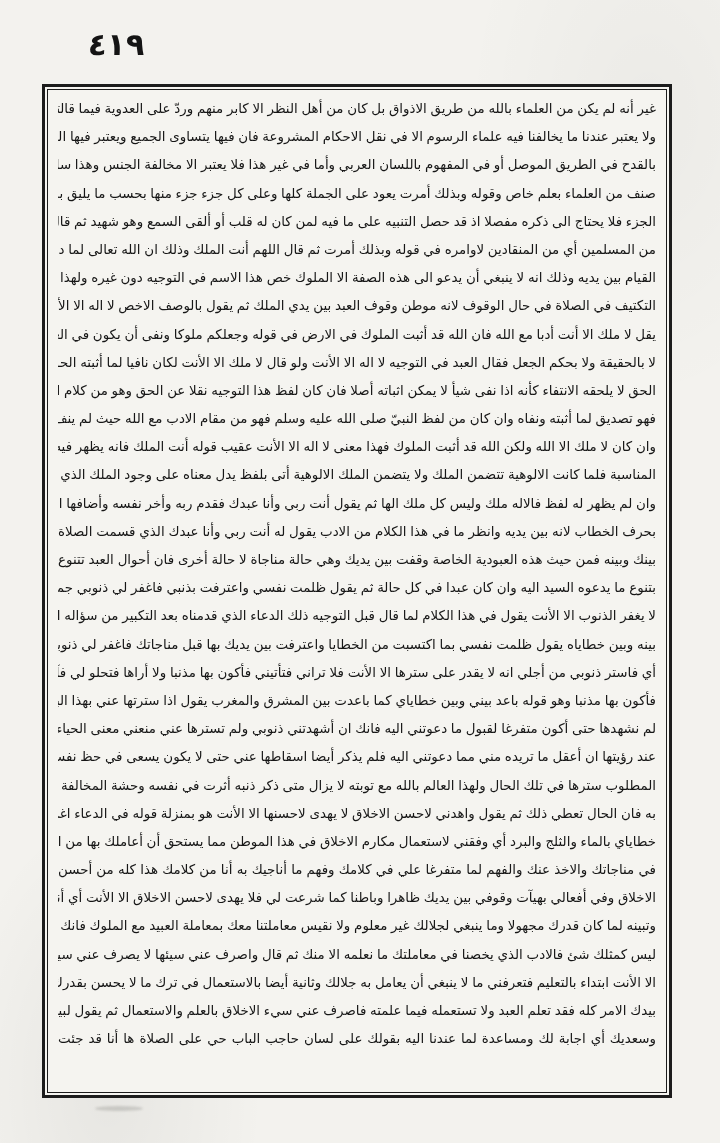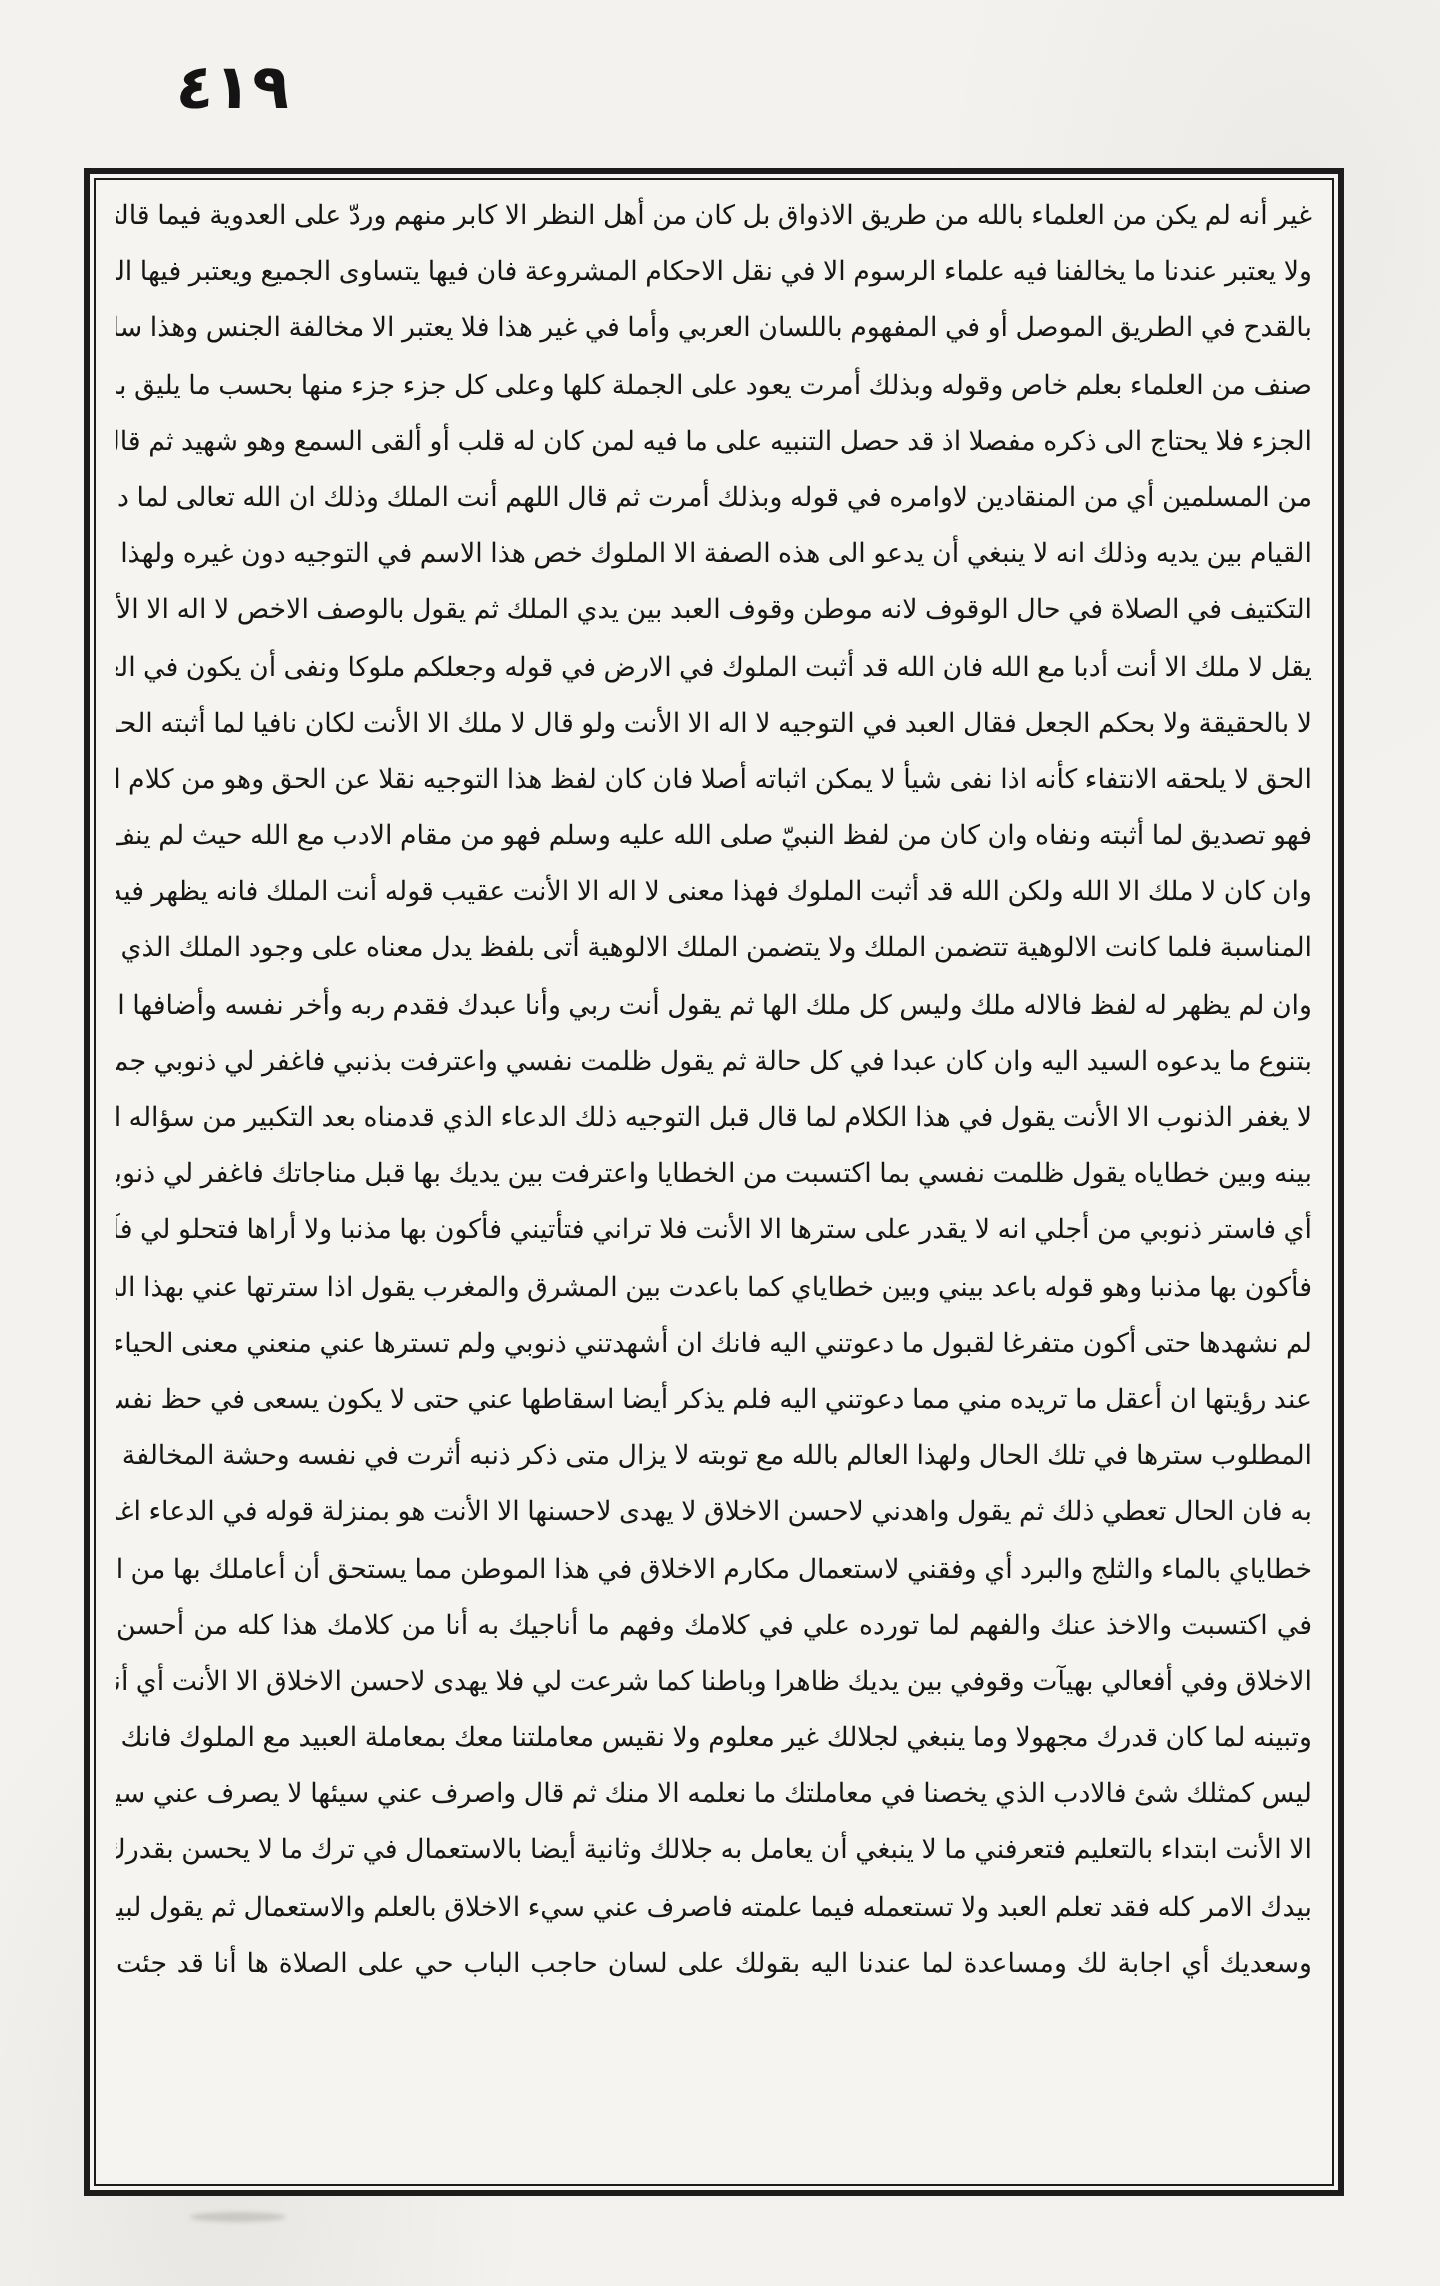--- a/index.html
+++ b/index.html
@@ -96,31 +96,33 @@
         <div class="text-line">من المسلمين أي من المنقادين لاوامره في قوله وبذلك أمرت ثم قال اللهم أنت الملك وذلك ان الله تعالى لما دعاه الى</div>
         <div class="text-line">القيام بين يديه وذلك انه لا ينبغي أن يدعو الى هذه الصفة الا الملوك خص هذا الاسم في التوجيه دون غيره ولهذا شرع</div>
         <div class="text-line">التكتيف في الصلاة في حال الوقوف لانه موطن وقوف العبد بين يدي الملك ثم يقول بالوصف الاخص لا اله الا الأنت ولم</div>
         <div class="text-line">يقل لا ملك الا أنت أدبا مع الله فان الله قد أثبت الملوك في الارض في قوله وجعلكم ملوكا ونفى أن يكون في العالم اله سواه</div>
         <div class="text-line">لا بالحقيقة ولا بحكم الجعل فقال العبد في التوجيه لا اله الا الأنت ولو قال لا ملك الا الأنت لكان نافيا لما أثبته الحق وما أثبته</div>
         <div class="text-line">الحق لا يلحقه الانتفاء كأنه اذا نفى شيأ لا يمكن اثباته أصلا فان كان لفظ هذا التوجيه نقلا عن الحق وهو من كلام الله</div>
         <div class="text-line">فهو تصديق لما أثبته ونفاه وان كان من لفظ النبيّ صلى الله عليه وسلم فهو من مقام الادب مع الله حيث لم ينف ما أثبته الله</div>
         <div class="text-line">وان كان لا ملك الا الله ولكن الله قد أثبت الملوك فهذا معنى لا اله الا الأنت عقيب قوله أنت الملك فانه يظهر فيه عدم</div>
         <div class="text-line">المناسبة فلما كانت الالوهية تتضمن الملك ولا يتضمن الملك الالوهية أتى بلفظ يدل معناه على وجود الملك الذي سماه</div>
         <div class="text-line">وان لم يظهر له لفظ فالاله ملك وليس كل ملك الها ثم يقول أنت ربي وأنا عبدك فقدم ربه وأخر نفسه وأضافها الى ربه</div>
+        <div class="text-line">بحرف الخطاب لانه بين يديه وانظر ما في هذا الكلام من الادب يقول له أنت ربي وأنا عبدك الذي قسمت الصلاة</div>
+        <div class="text-line">بينك وبينه فمن حيث هذه العبودية الخاصة وقفت بين يديك وهي حالة مناجاة لا حالة أخرى فان أحوال العبد تتنوع</div>
         <div class="text-line">بتنوع ما يدعوه السيد اليه وان كان عبدا في كل حالة ثم يقول ظلمت نفسي واعترفت بذنبي فاغفر لي ذنوبي جميعا انه</div>
         <div class="text-line">لا يغفر الذنوب الا الأنت يقول في هذا الكلام لما قال قبل التوجيه ذلك الدعاء الذي قدمناه بعد التكبير من سؤاله البعد</div>
         <div class="text-line">بينه وبين خطاياه يقول ظلمت نفسي بما اكتسبت من الخطايا واعترفت بين يديك بها قبل مناجاتك فاغفر لي ذنوبي</div>
         <div class="text-line">أي فاستر ذنوبي من أجلي انه لا يقدر على سترها الا الأنت فلا تراني فتأتيني فأكون بها مذنبا ولا أراها فتحلو لي فآتيها</div>
         <div class="text-line">فأكون بها مذنبا وهو قوله باعد بيني وبين خطاياي كما باعدت بين المشرق والمغرب يقول اذا سترتها عني بهذا البعد</div>
         <div class="text-line">لم نشهدها حتى أكون متفرغا لقبول ما دعوتني اليه فانك ان أشهدتني ذنوبي ولم تسترها عني منعني معنى الحياء والدهش</div>
         <div class="text-line">عند رؤيتها ان أعقل ما تريده مني مما دعوتني اليه فلم يذكر أيضا اسقاطها عني حتى لا يكون يسعى في حظ نفسه وان</div>
         <div class="text-line">المطلوب سترها في تلك الحال ولهذا العالم بالله مع توبته لا يزال متى ذكر ذنبه أثرت في نفسه وحشة المخالفة وان لم يؤاخذ</div>
         <div class="text-line">به فان الحال تعطي ذلك ثم يقول واهدني لاحسن الاخلاق لا يهدى لاحسنها الا الأنت هو بمنزلة قوله في الدعاء اغسل</div>
         <div class="text-line">خطاياي بالماء والثلج والبرد أي وفقني لاستعمال مكارم الاخلاق في هذا الموطن مما يستحق أن أعاملك بها من الادب</div>
-        <div class="text-line">في اكتسبت والاخذ عنك والفهم لما تورده علي في كلامك وفهم ما أناجيك به أنا من كلامك هذا كله من أحسن</div>
+        <div class="text-line">في مناجاتك والاخذ عنك والفهم لما متفرغا علي في كلامك وفهم ما أناجيك به أنا من كلامك هذا كله من أحسن</div>
         <div class="text-line">الاخلاق وفي أفعالي بهيآت وقوفي بين يديك ظاهرا وباطنا كما شرعت لي فلا يهدى لاحسن الاخلاق الا الأنت أي أنت</div>
         <div class="text-line">وتبينه لما كان قدرك مجهولا وما ينبغي لجلالك غير معلوم ولا نقيس معاملتنا معك بمعاملة العبيد مع الملوك فانك قلت</div>
         <div class="text-line">ليس كمثلك شئ فالادب الذي يخصنا في معاملتك ما نعلمه الا منك ثم قال واصرف عني سيئها لا يصرف عني سيئها</div>
         <div class="text-line">الا الأنت ابتداء بالتعليم فتعرفني ما لا ينبغي أن يعامل به جلالك وثانية أيضا بالاستعمال في ترك ما لا يحسن بقدرك اذ</div>
         <div class="text-line">بيدك الامر كله فقد تعلم العبد ولا تستعمله فيما علمته فاصرف عني سيء الاخلاق بالعلم والاستعمال ثم يقول لبيك</div>
         <div class="text-line">وسعديك أي اجابة لك ومساعدة لما عندنا اليه بقولك على لسان حاجب الباب حي على الصلاة ها أنا قد جئت</div>
       </div>
   </div>
 </div>
 

